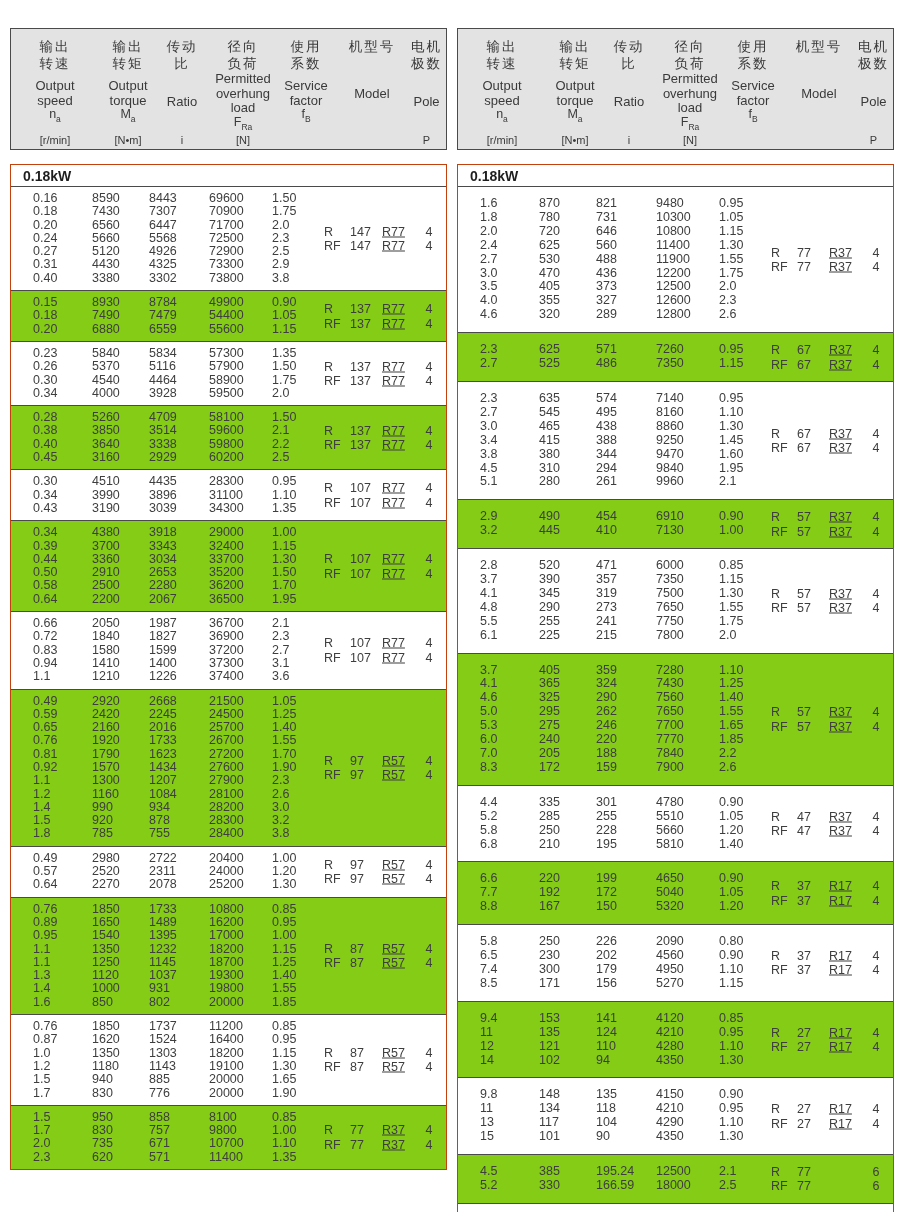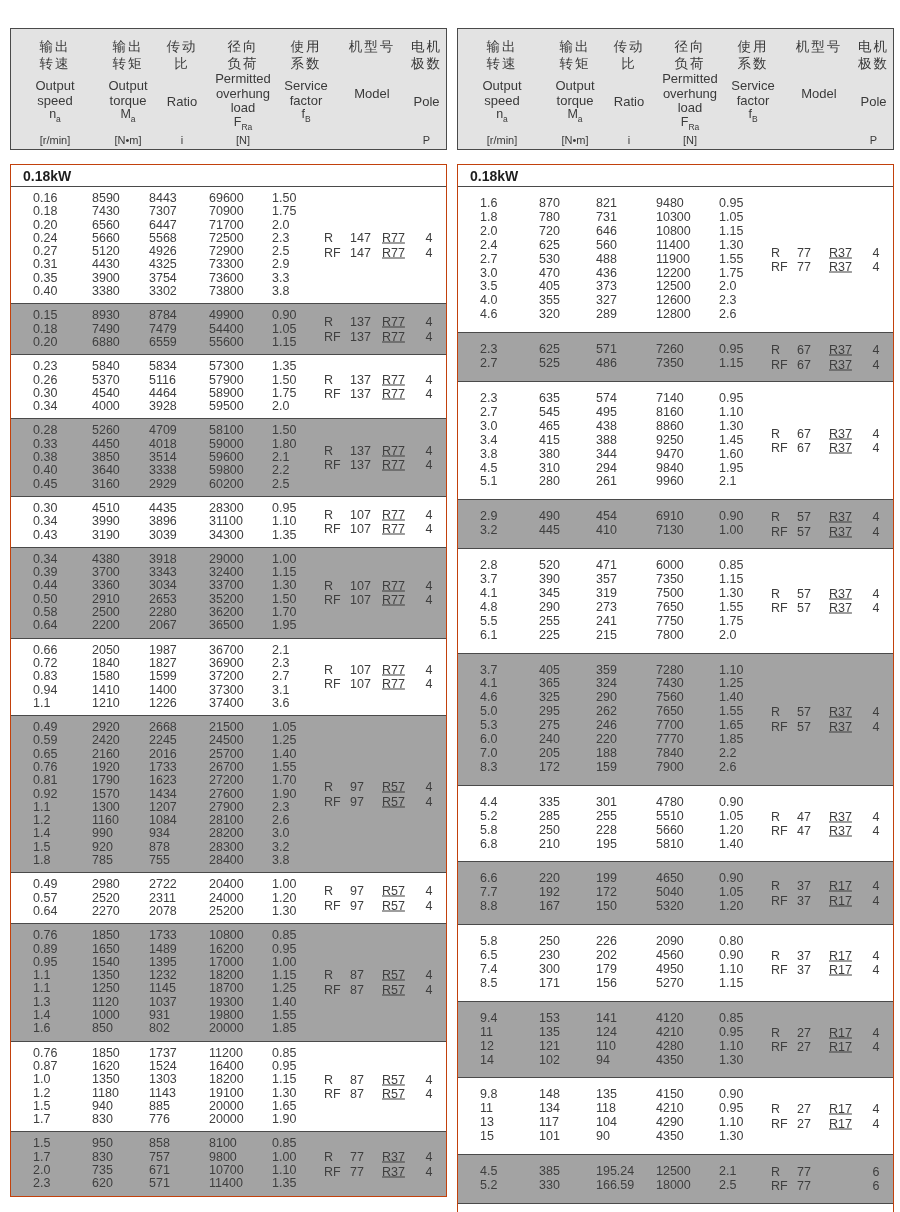--- a/index.html
+++ b/index.html
@@ -14,21 +14,21 @@
   .zhline{font-size:13.5px;letter-spacing:2px;line-height:17px;white-space:nowrap;}
   .enline{font-size:13px;line-height:14.5px;white-space:nowrap;}
   .sym{font-size:12.5px;line-height:13px;}
   .sym sub{font-size:8.5px;}
   .unit{font-size:11px;line-height:14px;min-height:14px;white-space:nowrap;}
   .bdy{border:1px solid #c2410c;margin-top:14px;box-sizing:border-box;background:#ffffff;}
   .power{font-weight:bold;font-size:14px;color:#1e1e1e;padding:3px 0 2px 12px;
     border-bottom:1px solid #4a4a4a;}
   .group{position:relative;}
   .group + .group{border-top:1px solid #4a4a4a;}
-  .shaded{background:#a3a3a3;}
+  .shaded{background:#84cc16;}
   .t0 .group{padding:5px 0;}
   .t1 .group{padding:10px 0;}
   .row{display:grid;grid-template-columns:59px 57px 60px 63px 54px;padding-left:22px;
     font-size:12.5px;color:#3e3e3e;}
   .t0 .row{line-height:13.3px;}
   .t1 .row{line-height:13.9px;}
   .model{position:absolute;right:0;top:50%;transform:translateY(-50%);width:122px;
     font-size:12.5px;color:#3e3e3e;}
   .mline{display:grid;grid-template-columns:26px 26px 36px 34px;line-height:14.5px;}
   .mprefix{text-align:left;}
@@ -161,27 +161,20 @@
               <span>2.5</span>
             </div>
             <div class="row">
               <span>0.31</span>
               <span>4430</span>
               <span>4325</span>
               <span>73300</span>
               <span>2.9</span>
             </div>
             <div class="row">
-              <span>0.35</span>
-              <span>3900</span>
-              <span>3754</span>
-              <span>73600</span>
-              <span>3.3</span>
-            </div>
-            <div class="row">
               <span>0.40</span>
               <span>3380</span>
               <span>3302</span>
               <span>73800</span>
               <span>3.8</span>
             </div>
           </div>
           <div class="model">
             <div class="mline">
               <span class="mprefix">R</span>
@@ -285,27 +278,20 @@
         <div class="group shaded">
           <div class="rows">
             <div class="row">
               <span>0.28</span>
               <span>5260</span>
               <span>4709</span>
               <span>58100</span>
               <span>1.50</span>
             </div>
             <div class="row">
-              <span>0.33</span>
-              <span>4450</span>
-              <span>4018</span>
-              <span>59000</span>
-              <span>1.80</span>
-            </div>
-            <div class="row">
               <span>0.38</span>
               <span>3850</span>
               <span>3514</span>
               <span>59600</span>
               <span>2.1</span>
             </div>
             <div class="row">
               <span>0.40</span>
               <span>3640</span>
               <span>3338</span>

